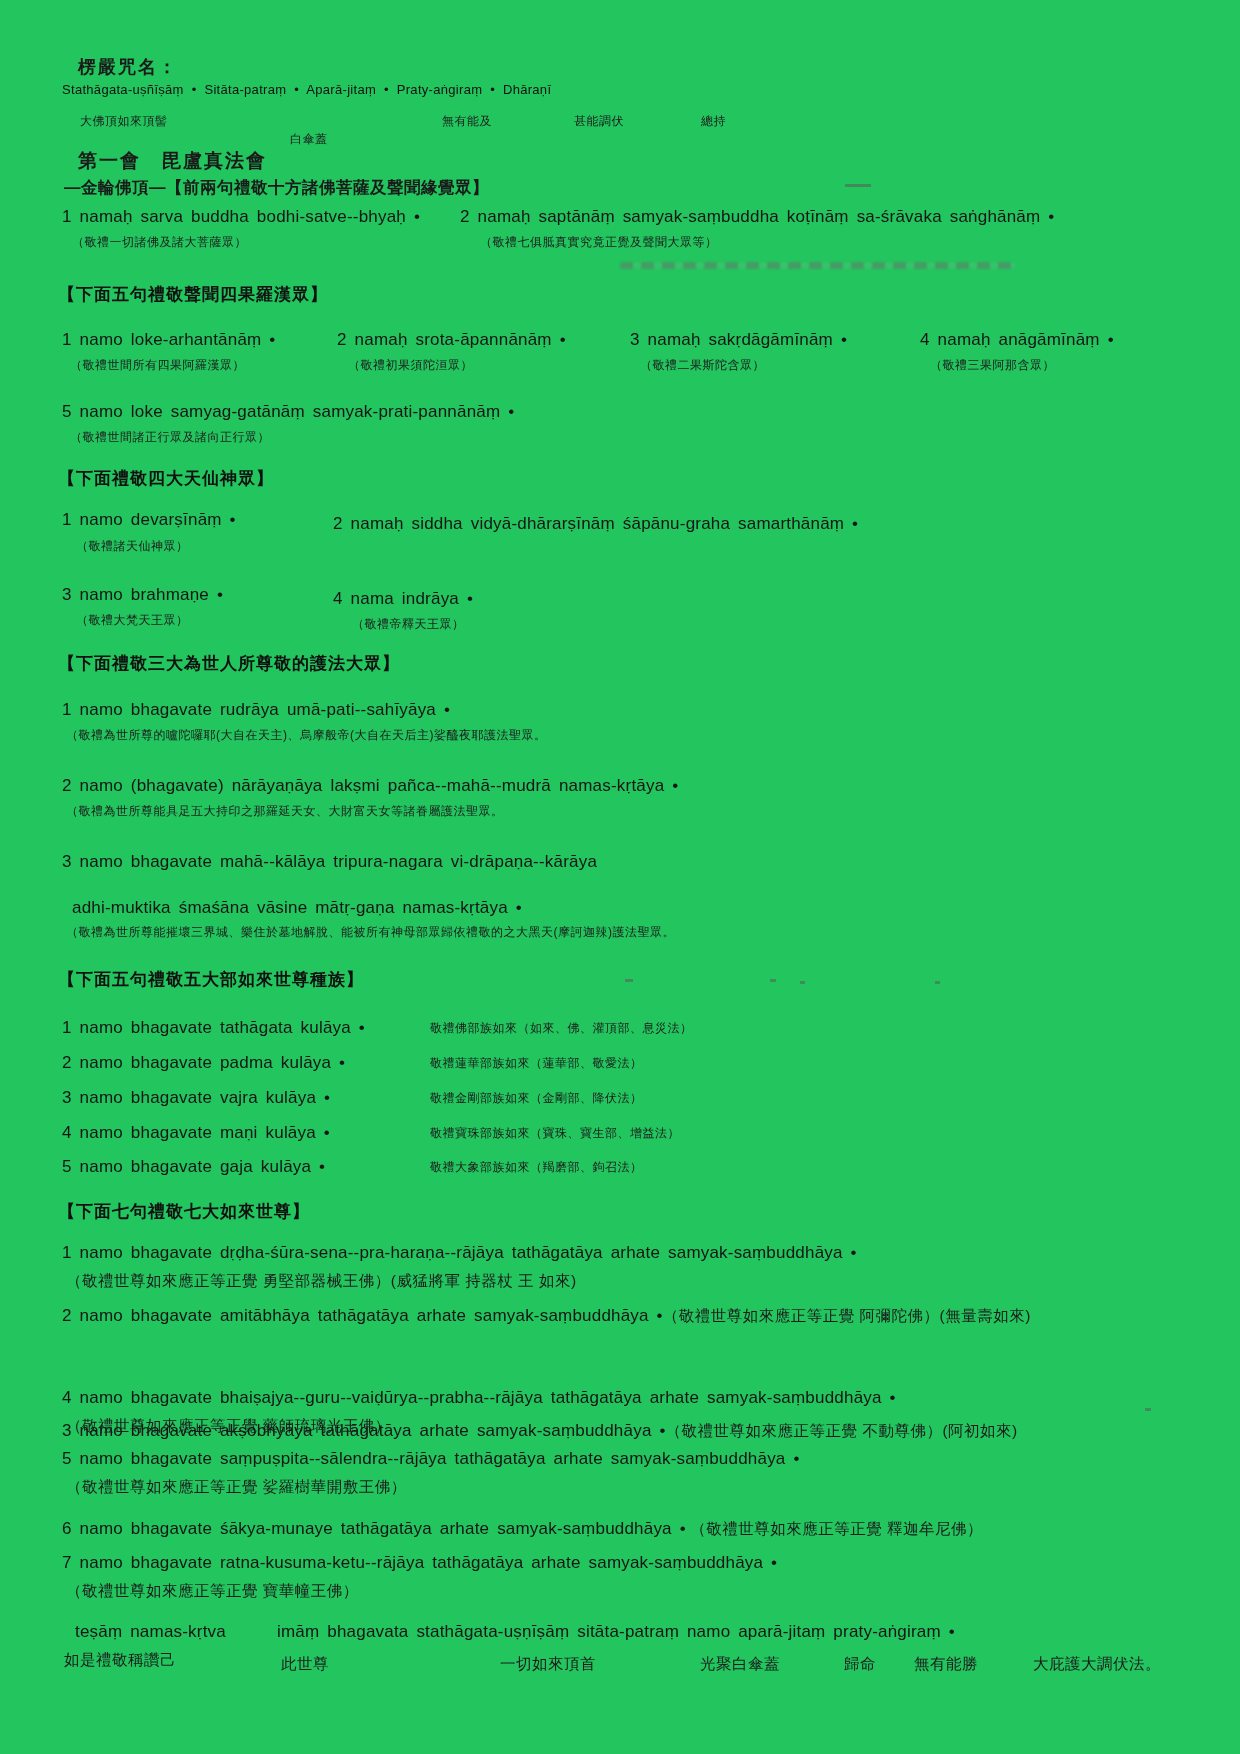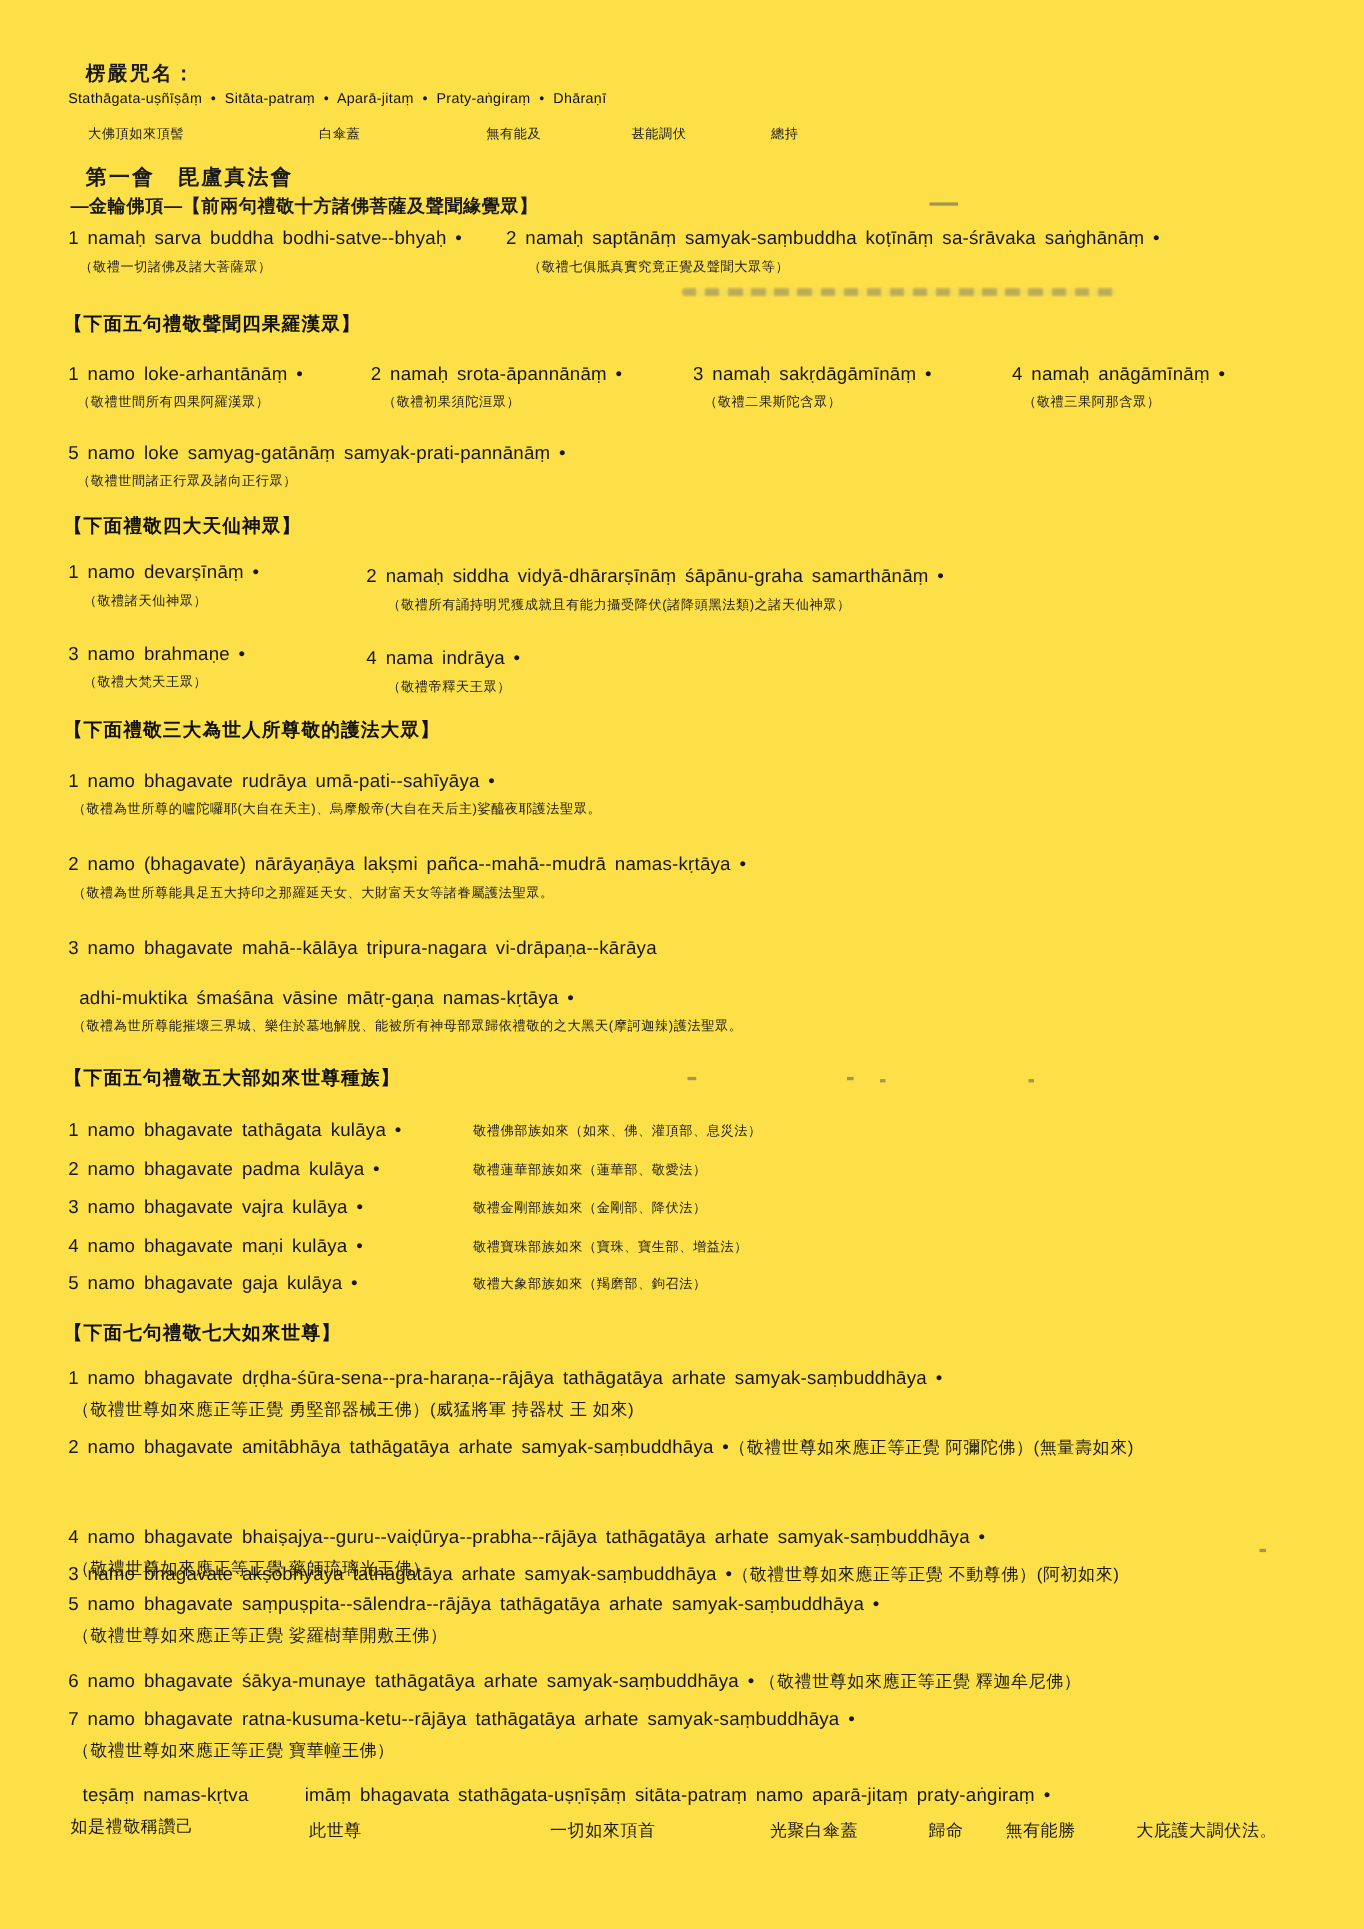--- a/index.html
+++ b/index.html
@@ -1,19 +1,19 @@
 <!DOCTYPE html>
 <html><head>
 <meta charset="utf-8">
 <style>
   html,body{margin:0;padding:0;background:#e8e8e8;}
   .page{
     position:relative;
     width:1240px;height:1754px;
-    background:#fde047;
+    background:#22c55e;
     margin:0 auto;
     font-family:"Liberation Sans","DejaVu Sans",sans-serif;
     color:#1a1a1a;
     overflow:hidden;
   }
   .abs{position:absolute;white-space:nowrap;}
   .skt{font-size:17px;letter-spacing:.2px;word-spacing:3px;color:#161616;}
   .skt-title{font-size:13px;letter-spacing:.3px;word-spacing:4px;color:#111;}
   .gloss{font-size:12px;color:#1c1c1c;letter-spacing:.5px;}
   .gloss-inline{font-size:15.5px;color:#1c1c1c;letter-spacing:.5px;}
@@ -29,21 +29,21 @@
   .speck{position:absolute;background:rgba(90,90,90,.55);height:3px;filter:blur(.4px);}
 </style>
 </head>
 <body>
 
 <div class="page">
 
   <div class="abs title-label" style="left:78px;top:55px">楞嚴咒名：</div>
   <div class="abs skt-title" style="left:62px;top:82px">Stathāgata-uṣñīṣāṃ • Sitāta-patraṃ • Aparā-jitaṃ • Praty-aṅgiraṃ • Dhāraṇī</div>
   <div class="abs gloss" style="left:80px;top:113px">大佛頂如來頂髻</div>
-  <div class="abs gloss" style="left:290px;top:113px">白傘蓋</div>
+  <div class="abs gloss" style="left:290px;top:131px">白傘蓋</div>
   <div class="abs gloss" style="left:442px;top:113px">無有能及</div>
   <div class="abs gloss" style="left:574px;top:113px">甚能調伏</div>
   <div class="abs gloss" style="left:701px;top:113px">總持</div>
 
   <div class="abs session" style="left:78px;top:148px">第一會　毘盧真法會</div>
   <div class="abs subsession" style="left:64px;top:177px">—金輪佛頂—【前兩句禮敬十方諸佛菩薩及聲聞緣覺眾】</div>
 
   <div class="abs skt" style="left:62px;top:207px">1 namaḥ sarva buddha bodhi-satve--bhyaḥ •</div>
   <div class="abs skt" style="left:460px;top:207px">2 namaḥ saptānāṃ samyak-saṃbuddha koṭīnāṃ sa-śrāvaka saṅghānāṃ •</div>
   <div class="abs gloss" style="left:72px;top:234px">（敬禮一切諸佛及諸大菩薩眾）</div>
@@ -60,21 +60,20 @@
   <div class="abs gloss" style="left:348px;top:357px">（敬禮初果須陀洹眾）</div>
   <div class="abs gloss" style="left:640px;top:357px">（敬禮二果斯陀含眾）</div>
   <div class="abs gloss" style="left:930px;top:357px">（敬禮三果阿那含眾）</div>
   <div class="abs skt" style="left:62px;top:402px">5 namo loke samyag-gatānāṃ samyak-prati-pannānāṃ •</div>
   <div class="abs gloss" style="left:70px;top:429px">（敬禮世間諸正行眾及諸向正行眾）</div>
 
   <div class="abs head" style="left:58px;top:467px">【下面禮敬四大天仙神眾】</div>
   <div class="abs skt" style="left:62px;top:510px">1 namo devarṣīnāṃ •</div>
   <div class="abs skt" style="left:333px;top:514px">2 namaḥ siddha vidyā-dhārarṣīnāṃ śāpānu-graha samarthānāṃ •</div>
   <div class="abs gloss" style="left:76px;top:538px">（敬禮諸天仙神眾）</div>
-  <div class="abs gloss" style="left:352px;top:542px">（敬禮所有誦持明咒獲成就且有能力攝受降伏(諸降頭黑法類)之諸天仙神眾）</div>
   <div class="abs skt" style="left:62px;top:585px">3 namo brahmaṇe •</div>
   <div class="abs skt" style="left:333px;top:589px">4 nama indrāya •</div>
   <div class="abs gloss" style="left:76px;top:612px">（敬禮大梵天王眾）</div>
   <div class="abs gloss" style="left:352px;top:616px">（敬禮帝釋天王眾）</div>
 
   <div class="abs head" style="left:58px;top:652px">【下面禮敬三大為世人所尊敬的護法大眾】</div>
   <div class="abs skt" style="left:62px;top:700px">1 namo bhagavate rudrāya umā-pati--sahīyāya •</div>
   <div class="abs gloss" style="left:66px;top:727px">（敬禮為世所尊的嚧陀囉耶(大自在天主)、烏摩般帝(大自在天后主)娑醯夜耶護法聖眾。</div>
   <div class="abs skt" style="left:62px;top:776px">2 namo (bhagavate) nārāyaṇāya lakṣmi pañca--mahā--mudrā namas-kṛtāya •</div>
   <div class="abs gloss" style="left:66px;top:803px">（敬禮為世所尊能具足五大持印之那羅延天女、大財富天女等諸眷屬護法聖眾。</div>

